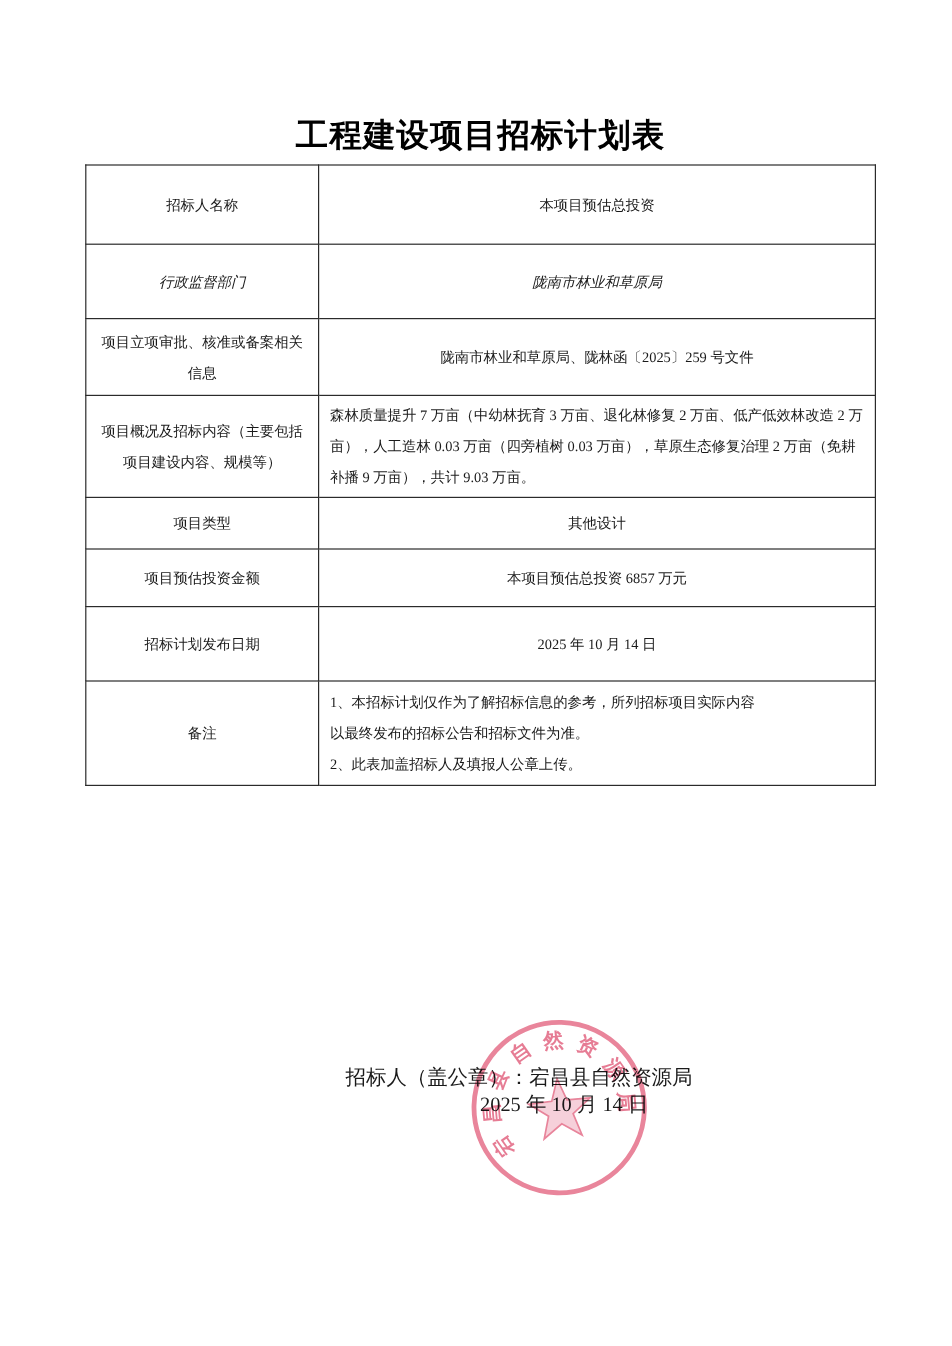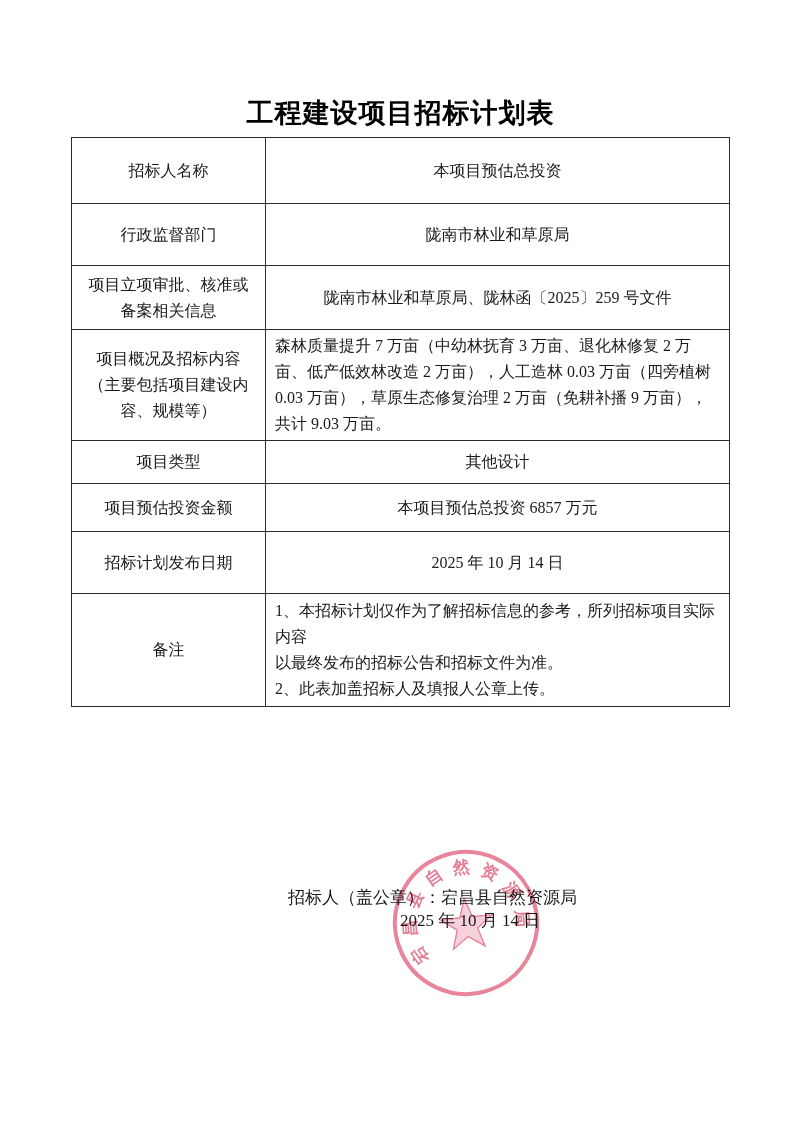--- a/index.html
+++ b/index.html
@@ -12,38 +12,38 @@
     position:absolute;top:95px;left:71px;width:659px;
     text-align:center;font-size:27px;font-weight:bold;letter-spacing:1px;
     color:#000000;
   }
   table.bid-table{
     position:absolute;top:137px;left:71px;width:659px;
     border-collapse:collapse;table-layout:fixed;
   }
   table.bid-table td{
     border:1.5px solid #2b2b2b;
-    font-size:16px;line-height:26px;
+    font-size:12px;line-height:26px;
     vertical-align:middle;
     overflow:hidden;
   }
   td.label-cell{
     width:175px;text-align:center;padding:2px 9px;
   }
   td.value-cell{
     text-align:center;padding:2px 12px;
   }
   td.value-left{
     text-align:left;padding:3px 9px;line-height:27px;
   }
   td.value-remark{
     text-align:left;padding:4px 9px;line-height:23px;vertical-align:top;
     white-space:pre-line;
   }
-  tr.r0{height:66px;} tr.r1{height:60px;} tr.r2{height:62px;} tr.r3{height:64px;}
+  tr.r0{height:66px;} tr.r1{height:60px;} tr.r2{height:62px;font-style:italic;} tr.r3{height:64px;}
   tr.r4{height:83px;} tr.r5{height:43px;} tr.r6{height:48px;} tr.r7{height:45px;}
   tr.r8{height:54px;} tr.r9{height:63px;} tr.r10{height:62px;} tr.r11{height:78px;}
   .footer-line1{
     position:absolute;left:288px;top:886px;font-size:17px;white-space:nowrap;
   }
   .footer-line2{
     position:absolute;left:400px;top:909px;font-size:17px;white-space:nowrap;
   }
   .seal{
     position:absolute;left:391px;top:848px;width:150px;height:150px;

